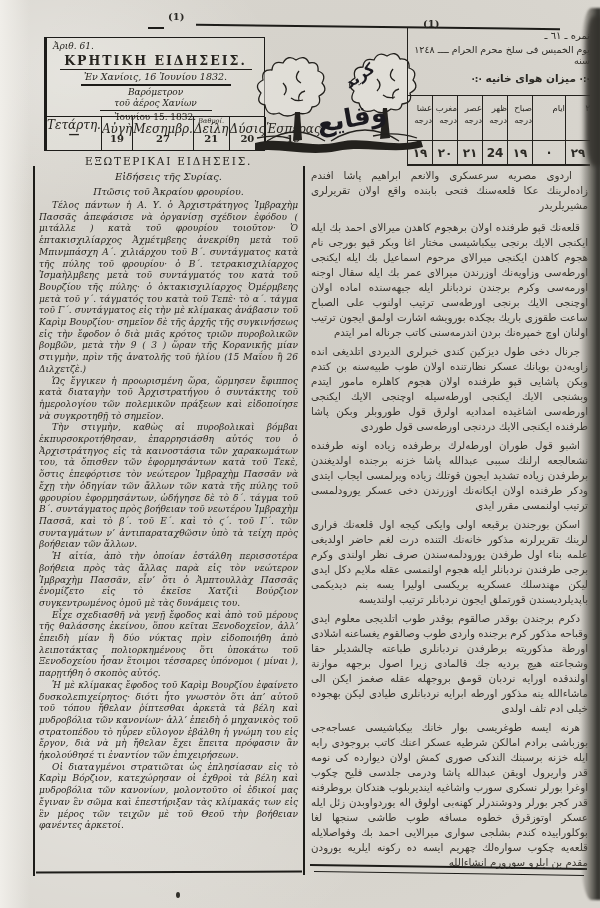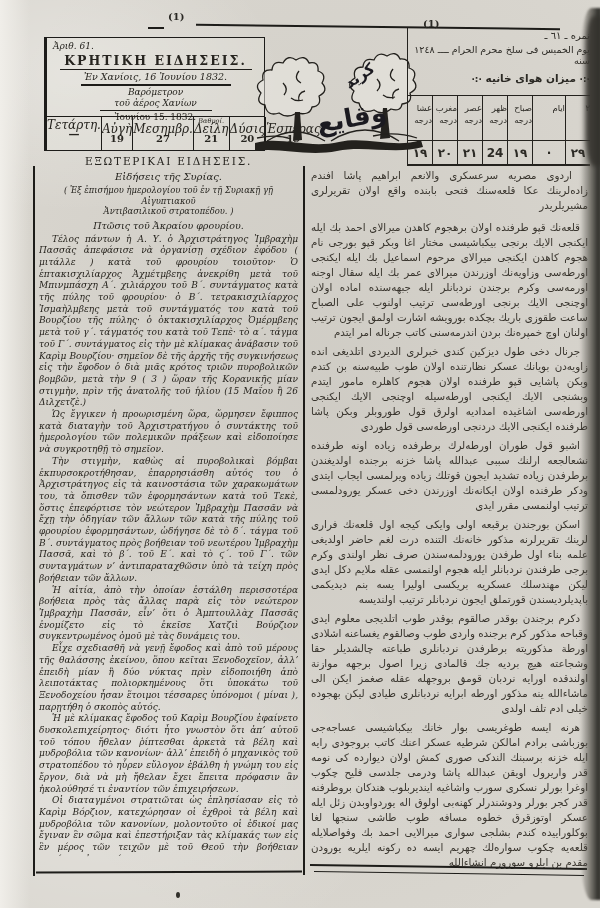--- a/index.html
+++ b/index.html
@@ -192,24 +192,20 @@
       </div>
     </div>
   </div>
 
   <div class="abs rule" style="left:33px;top:166px;width:2px;height:710px;"></div>
   <div class="abs rule" style="left:303px;top:166px;width:1.5px;height:709px;"></div>
 
   <div class="abs col-greek">
     <div class="gk-h1">ΕΞΩΤΕΡΙΚΑΙ ΕΙΔΗΣΕΙΣ.</div>
     <div class="gk-h2">Εἰδήσεις τῆς Συρίας.</div>
-    <div class="gk-note">
-      <div>( Ἐξ ἐπισήμου ἡμερολογίου τοῦ ἐν τῇ Συριακῇ γῇ Αἰγυπτιακοῦ</div>
-      <div>Ἀντιβασιλικοῦ στρατοπέδου. )</div>
-    </div>
     <div class="gk-h3">Πτῶσις τοῦ Ἀκραίου φρουρίου.</div>
     <div class="gk-paras">
         <p>Τέλος πάντων ἡ Α. Υ. ὁ Ἀρχιστράτηγος Ἰμβραχὴμ Πασσᾶς ἀπεφάσισε νὰ ὀργανίσῃ σχέδιον ἐφόδου ( μιτάλλε ) κατὰ τοῦ φρουρίου τοιοῦτον· Ὁ ἑπτακισχιλίαρχος Ἀχμέτμβεης ἀνεκρίθη μετὰ τοῦ Μπινμπάσχη Α΄. χιλιάρχου τοῦ Β΄. συντάγματος κατὰ τῆς πύλης τοῦ φρουρίου· ὁ Β΄. τετρακισχιλίαρχος Ἰσμαὴλμβεης μετὰ τοῦ συντάγματός του κατὰ τοῦ Βουρζίου τῆς πύλης· ὁ ὀκτακισχιλίαρχος Ὀμέρμβεης μετὰ τοῦ γ΄. τάγματός του κατὰ τοῦ Τεπὲ· τὸ α΄. τάγμα τοῦ Γ΄. συντάγματος εἰς τὴν μὲ κλίμακας ἀνάβασιν τοῦ Καρὶμ Βουρζίου· σημεῖον δὲ τῆς ἀρχῆς τῆς συγκινήσεως εἰς τὴν ἔφοδον ὁ διὰ μιᾶς κρότος τριῶν πυροβολικῶν βομβῶν, μετὰ τὴν 9 ( 3 ) ὥραν τῆς Κορανικῆς μίαν στιγμὴν, πρὶν τῆς ἀνατολῆς τοῦ ἡλίου (15 Μαΐου ἢ 26 Διλχετζὲ.)</p>
         <p>Ὡς ἔγγικεν ἡ προωρισμένη ὥρα, ὥρμησεν ἔφιππος κατὰ διαταγὴν τοῦ Ἀρχιστρατήγου ὁ συντάκτης τοῦ ἡμερολογίου τῶν πολεμικῶν πράξεων καὶ εἰδοποίησε νὰ συγκροτηθῇ τὸ σημεῖον.</p>
         <p>Τὴν στιγμὴν, καθὼς αἱ πυροβολικαὶ βόμβαι ἐκπυρσοκροτήθησαν, ἐπαρρησιάσθη αὐτός του ὁ Ἀρχιστράτηγος εἰς τὰ καινοστάσια τῶν χαρακωμάτων του, τὰ ὄπισθεν τῶν ἐφορμησάντων κατὰ τοῦ Τεκὲ, ὅστις ἐπεφόρτισε τὸν νεώτερον Ἰμβραχὴμ Πασσᾶν νὰ ἔχῃ τὴν ὁδηγίαν τῶν ἄλλων τῶν κατὰ τῆς πύλης τοῦ φρουρίου ἐφορμησάντων, ὡδήγησε δὲ τὸ δ΄. τάγμα τοῦ Β΄. συντάγματος πρὸς βοήθειαν τοῦ νεωτέρου Ἰμβραχὴμ Πασσᾶ, καὶ τὸ β΄. τοῦ Ε΄. καὶ τὸ ϛ΄. τοῦ Γ΄. τῶν συνταγμάτων νʼ ἀντιπαραταχθῶσιν ὑπὸ τὰ τείχη πρὸς βοήθειαν τῶν ἄλλων.</p>
         <p>Ἡ αἰτία, ἀπὸ τὴν ὁποίαν ἐστάλθη περισσοτέρα βοήθεια πρὸς τὰς ἄλλας παρὰ εἰς τὸν νεώτερον Ἰμβραχὴμ Πασσᾶν, εἶνʼ ὅτι ὁ Ἀμπτουλλὰχ Πασσᾶς ἐνομίζετο εἰς τὸ ἐκεῖσε Χατζιὶ Βούρζιον συγκεντρωμένος ὁμοῦ μὲ τὰς δυνάμεις του.</p>
         <p>Εἶχε σχεδιασθῆ νὰ γενῇ ἔφοδος καὶ ἀπὸ τοῦ μέρους τῆς θαλάσσης ἐκείνου, ὅπου κεῖται Ξενοδοχεῖον, ἀλλʼ ἐπειδὴ μίαν ἢ δύο νύκτας πρὶν εἰδοποιήθη ἀπὸ λειποτάκτας πολιορκημένους ὅτι ὑποκάτω τοῦ Ξενοδοχείου ἦσαν ἕτοιμοι τέσσαρες ὑπόνομοι ( μίναι ), παρῃτήθη ὁ σκοπὸς αὐτός.</p>
         <p>Ἡ μὲ κλίμακας ἔφοδος τοῦ Καρὶμ Βουρζίου ἐφαίνετο δυσκολεπιχείρητος· διότι ἦτο γνωστὸν ὅτι ἀπʼ αὐτοῦ τοῦ τόπου ἤθελαν ῥίπτεσθαι ἀρκετὰ τὰ βέλη καὶ μυδροβόλια τῶν κανονίων· ἀλλʼ ἐπειδὴ ὁ μηχανικὸς τοῦ στρατοπέδου τὸ ηὗρεν εὔλογον ἐβάλθη ἡ γνώμη του εἰς ἔργον, διὰ νὰ μὴ ἤθελαν ἔχει ἔπειτα πρόφασιν ἂν ἠκολούθησέ τι ἐναντίον τῶν ἐπιχειρήσεων.</p>
         <p>Οἱ διαταγμένοι στρατιῶται ὡς ἐπλησίασαν εἰς τὸ Καρὶμ Βόρζιον, κατεχώρησαν οἱ ἐχθροὶ τὰ βέλη καὶ μυδροβόλια τῶν κανονίων, μολοντοῦτο οἱ ἐδικοί μας ἔγιναν ἓν σῶμα καὶ ἐπεστήριξαν τὰς κλίμακάς των εἰς ἓν μέρος τῶν τειχῶν μὲ τοῦ Θεοῦ τὴν βοήθειαν φανέντες ἀρκετοί.</p>
       </div>

